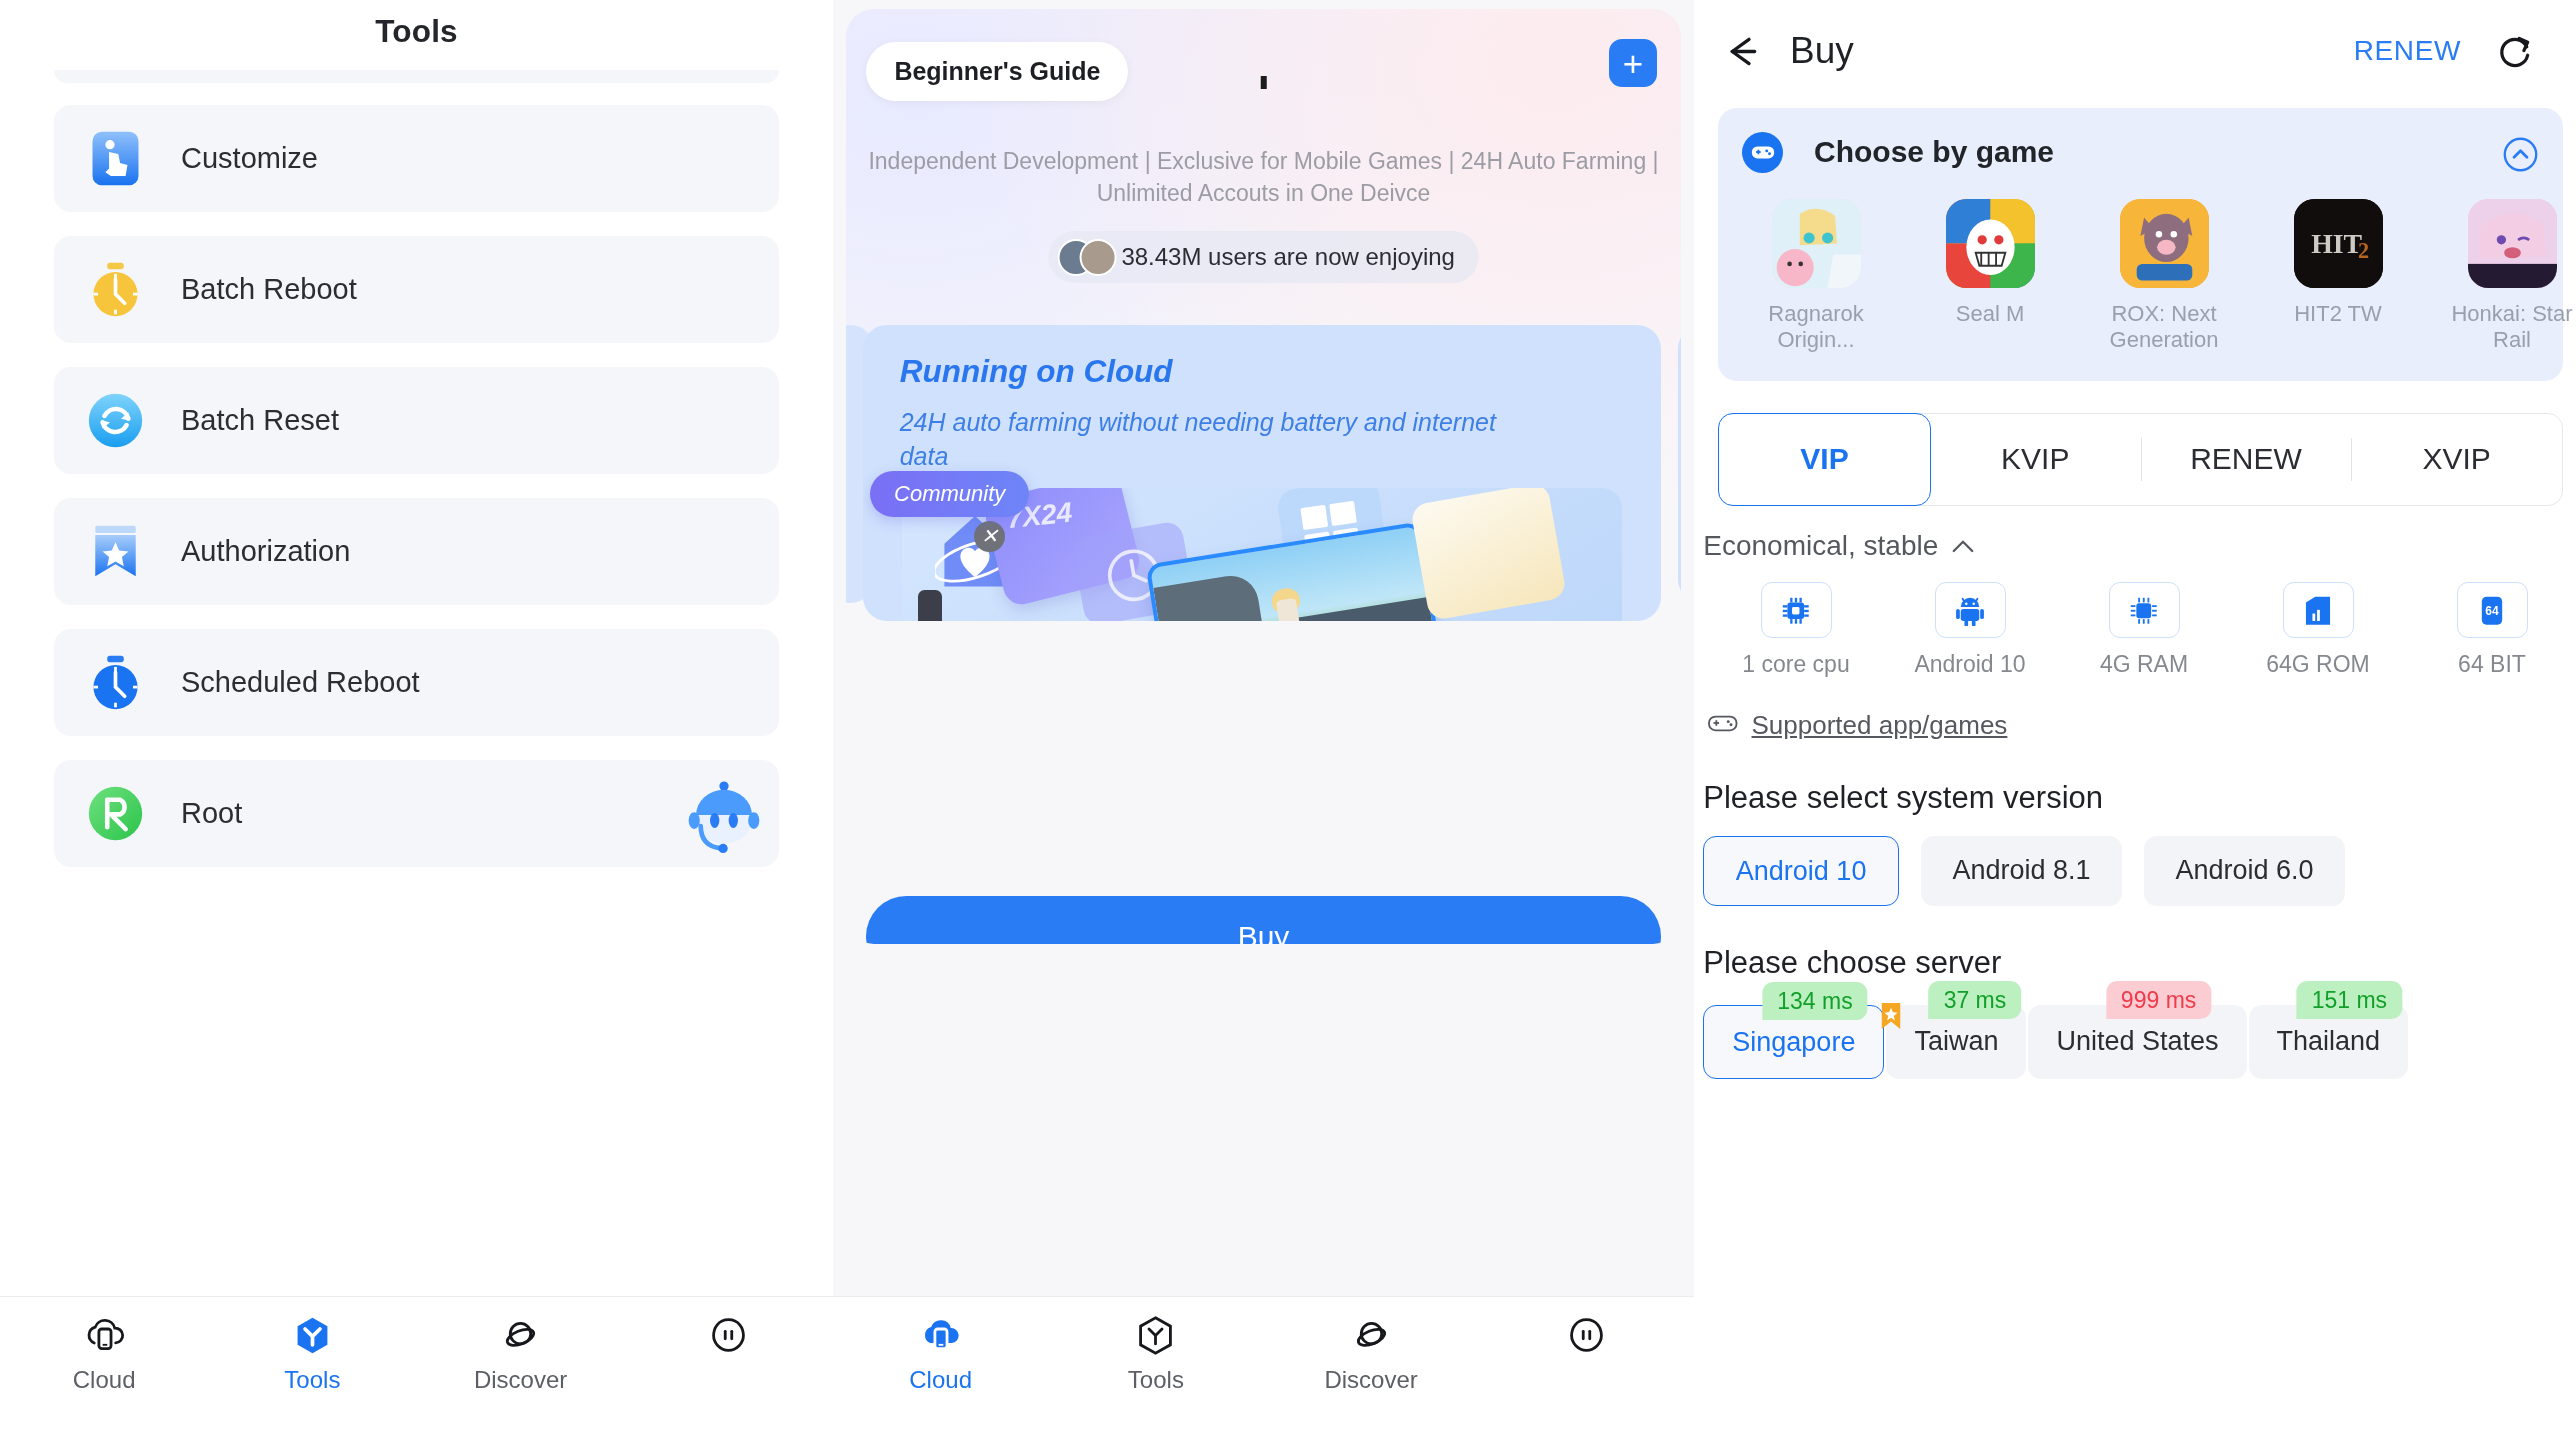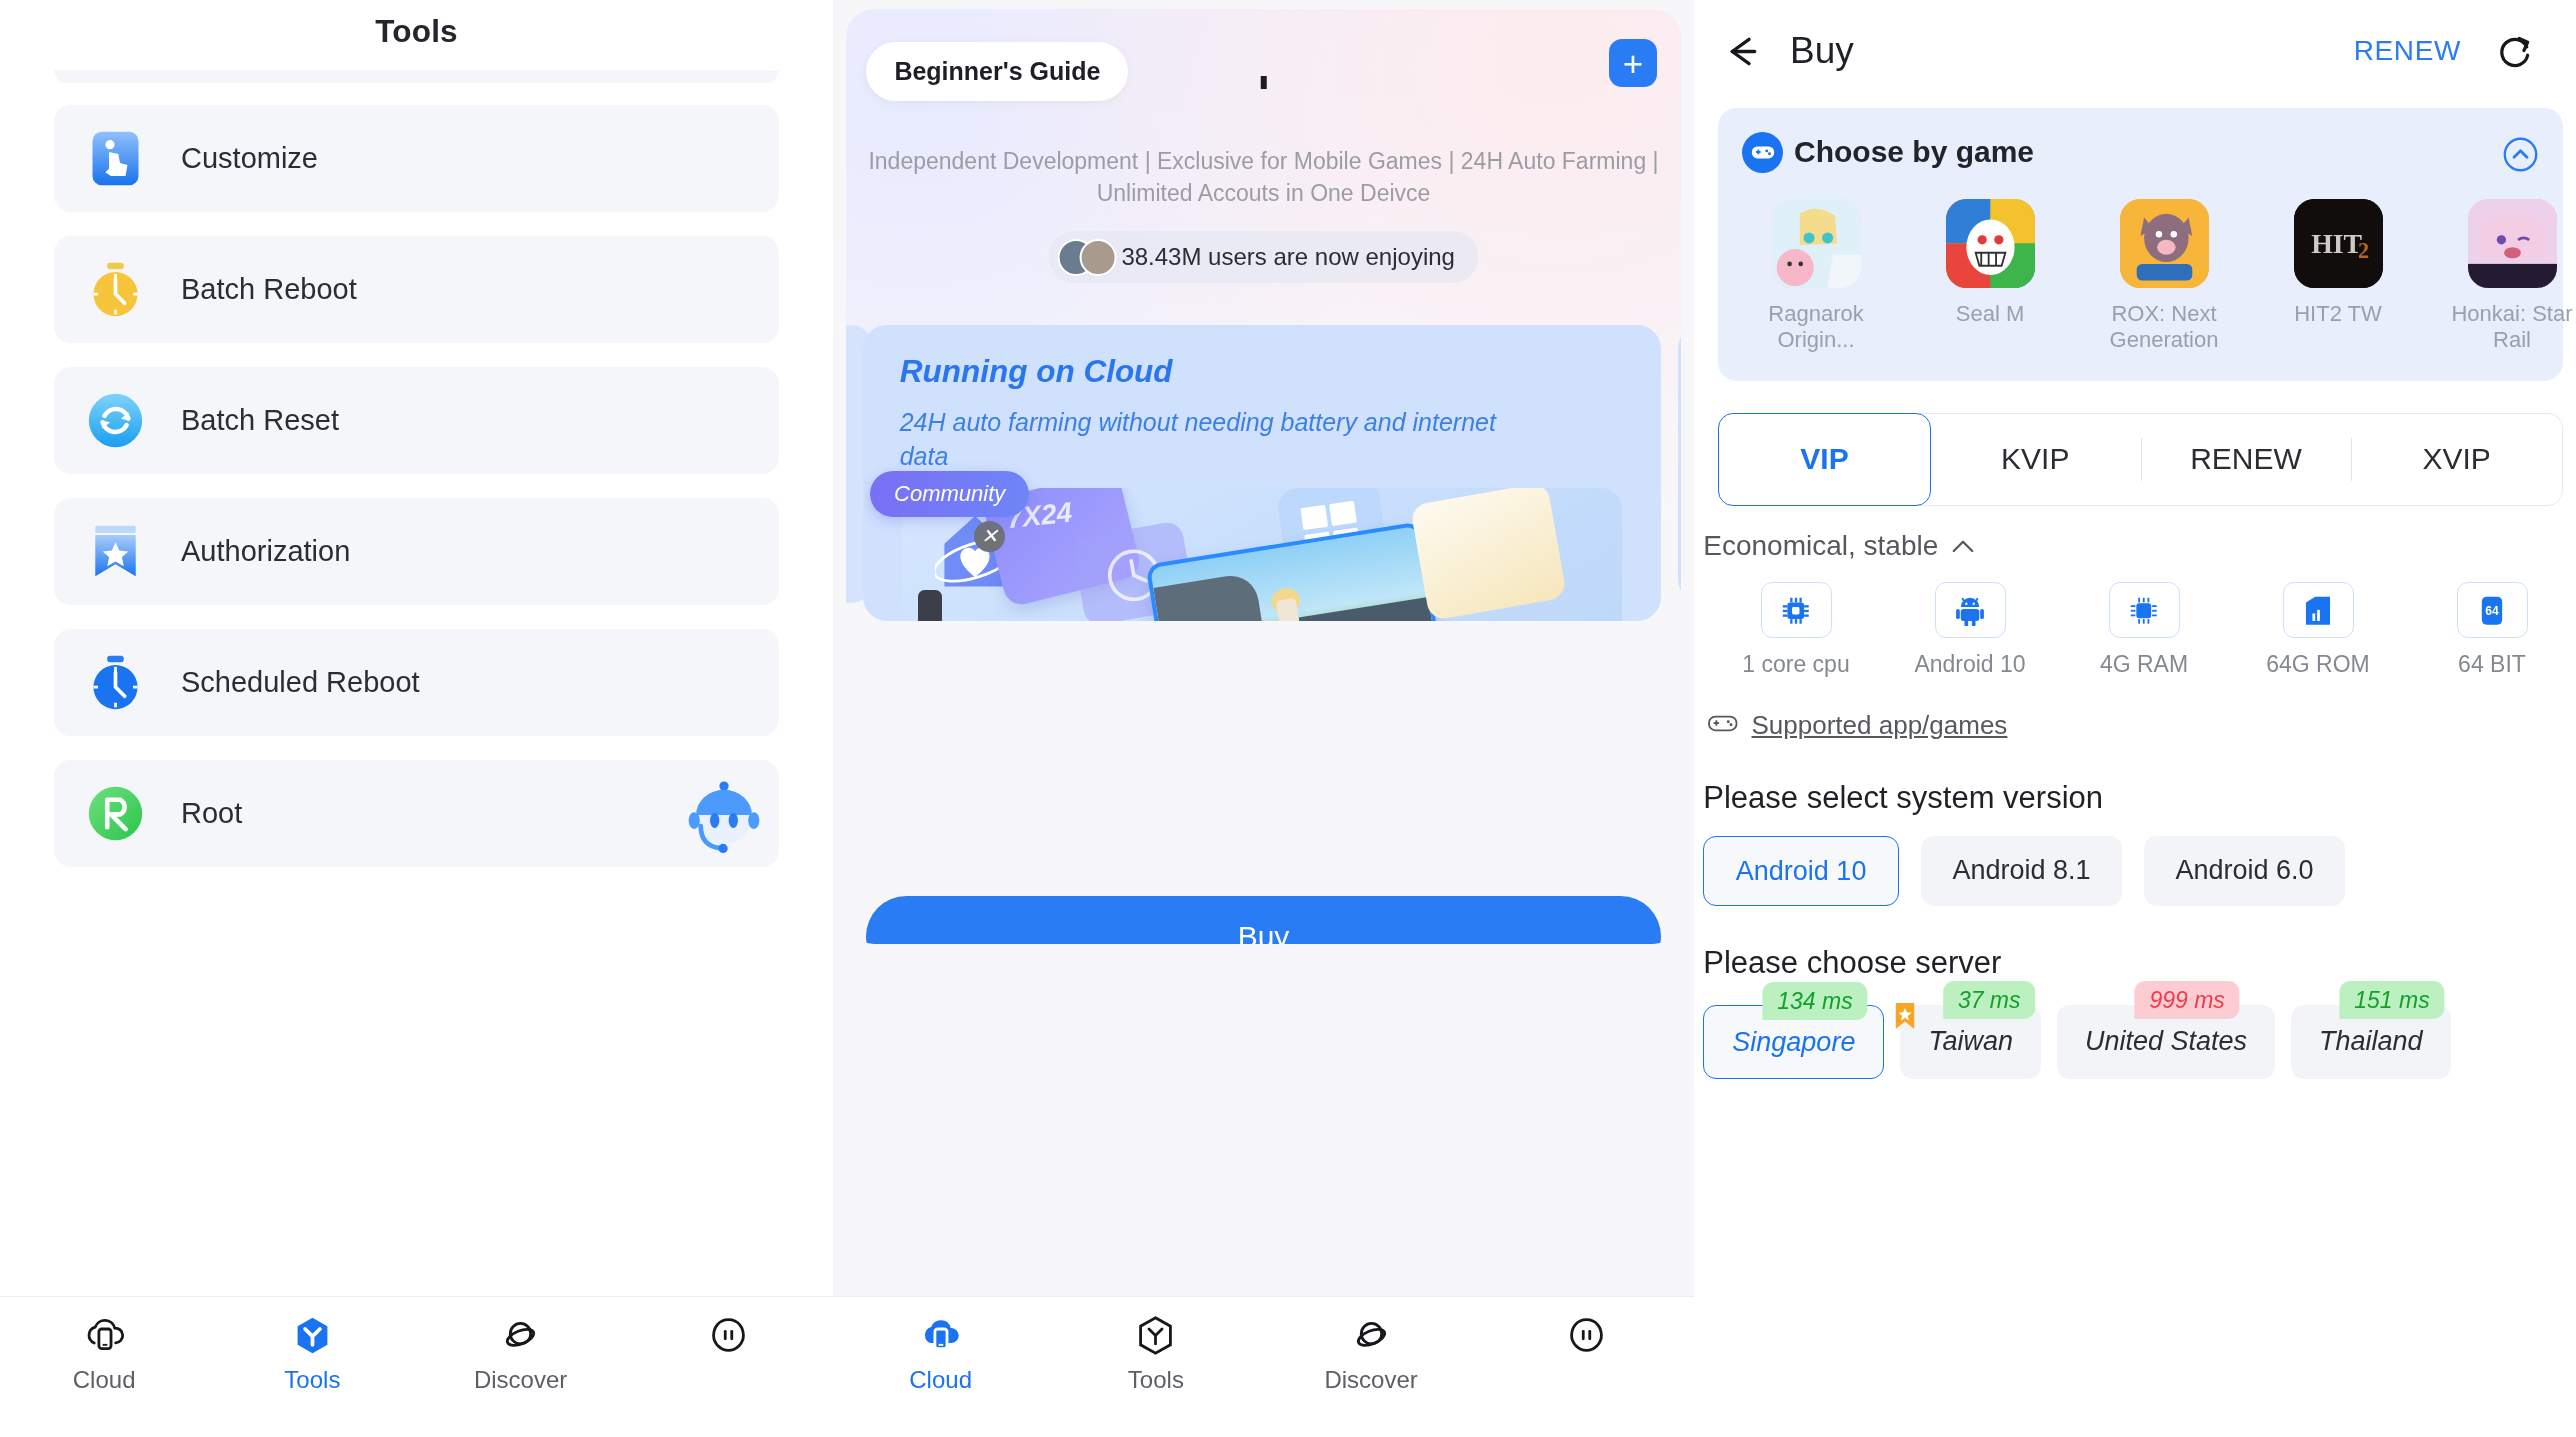--- a/index.html
+++ b/index.html
@@ -274,21 +274,21 @@
   .rhead .renew { font-size: 28px; color: #2a7cf5; letter-spacing: 0.6px; font-weight: 500; }
   .rhead .refresh { width: 48px; height: 48px; margin-left: 30px; display: flex; align-items: center; justify-content: center; }
 
   .game-panel {
     margin: 5.6px 13px 0 24px;
     background: #e8eefc;
     border-radius: 18.5px;
     padding: 24px 24px 28px 24px;
     position: relative;
   }
-  .gp-head { display: flex; align-items: center; gap: 11px; }
+  .gp-head { display: flex; align-items: center; gap: 31px; }
   .gp-badge {
     width: 41px; height: 41px; border-radius: 50%;
     background: #1a73f0; display: flex; align-items: center; justify-content: center;
   }
   .gp-title { font-size: 30px; font-weight: bold; color: #212429; }
   .gp-chev { position: absolute; right: 24px; top: 28px; }
   .games { display: flex; gap: 26px; margin-top: 26px; }
   .game { width: 148px; flex: 0 0 148px; }
   .game-thumb {
     width: 89px; height: 89px;
@@ -370,21 +370,21 @@
   .chip {
     background: #f3f4f7;
     border-radius: 13px;
     padding: 18.5px 31.5px;
     font-size: 27px;
     color: #2b2d33;
     white-space: nowrap;
   }
   .chip.sel { color: #1a73f0; border: 1.9px solid #1a73f0; background: #f7f8fb; }
 
-  .srv-row { display: flex; gap: 16px; margin: 24px 0 0 9.3px; font-style: italic; }
+  .srv-row { display: flex; gap: 2px; margin: 24px 0 0 9.3px; }
   .srv {
     position: relative;
     background: #f3f4f7;
     border-radius: 13px;
     padding: 20.4px 28px;
     font-size: 27px;
     color: #2b2d33;
     white-space: nowrap;
   }
   .srv.sel { color: #1a73f0; border: 1.9px solid #1a73f0; background: #f7f8fb; }

